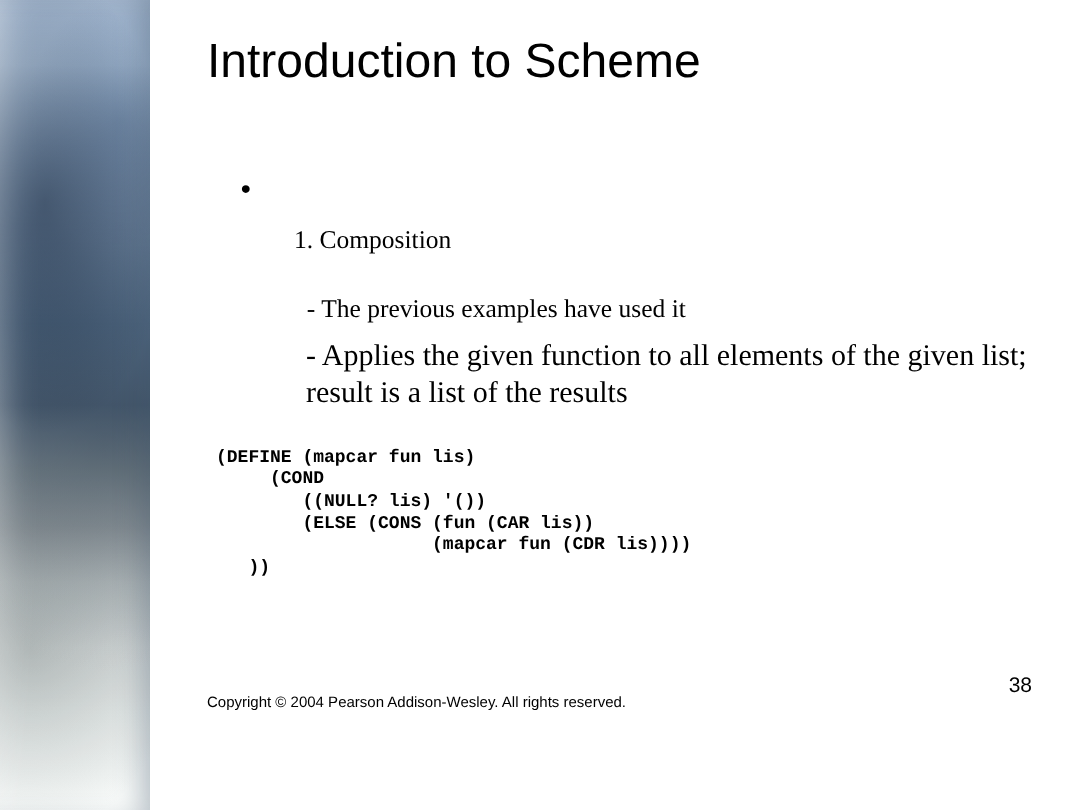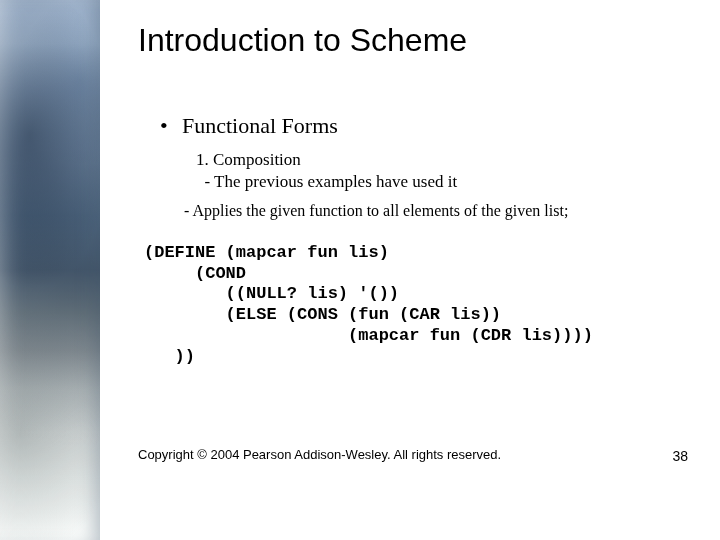--- a/index.html
+++ b/index.html
@@ -81,40 +81,40 @@
     text-align: left;
   }
   .list-block {
     margin-left: 58px;
     font-size: 17px;
     line-height: 1.28;
   }
   .list-block .line { }
   .mono { font-family: "Courier New", Courier, monospace; font-weight: bold; }
   .desc-block {
-    margin-left: 46px;
-    font-size: 16px;
+    margin-left: 66px;
+    font-size: 20px;
     line-height: 1.28;
     margin-top: 8px;
     margin-bottom: 18px;
   }
   .code-block {
     font-family: "Courier New", Courier, monospace;
-    font-size: 17px;
+    font-size: 12px;
     font-weight: bold;
     white-space: pre;
     line-height: 1.22;
     margin-left: 6px;
     margin-top: 22px;
   }
   .footer {
     position: absolute;
     left: 138px;
-    bottom: 18px;
-    font-size: 13px;
+    bottom: 6px;
+    font-size: 10px;
     font-family: Arial, Helvetica, sans-serif;
     color: #000;
   }
   .slide-num {
     position: absolute;
     right: 32px;
     bottom: 16px;
     font-size: 14px;
     font-family: Liberation Sans, sans-serif;
     color: #000;
@@ -125,30 +125,30 @@
 
 <div class="slide">
   <div class="sidebar"></div>
 
   <div class="content">
 
     <h1 class="title">Introduction to Scheme</h1>
 
     <div class="bullet-row">
       <span class="bullet-dot">•</span>
-      <span>Functional Forms</span>
     </div>
 
     <div class="list-block">
       <div class="line">1. Composition</div>
-      <div class="line" style="white-space:pre;">  - The previous examples have used it</div>
+      <div class="line" style="white-space:pre;margin-top:24px;">  - The previous examples have used it</div>
     </div>
 
     <div class="desc-block">
       <div> - Applies the given function to all elements of the given list;</div>
+      <div>result is a list of the results</div>
     </div>
 
     <div class="code-block">(DEFINE (mapcar fun lis)
      (COND
         ((NULL? lis) '())
         (ELSE (CONS (fun (CAR lis))
                     (mapcar fun (CDR lis))))
    ))</div>
 
   </div>

